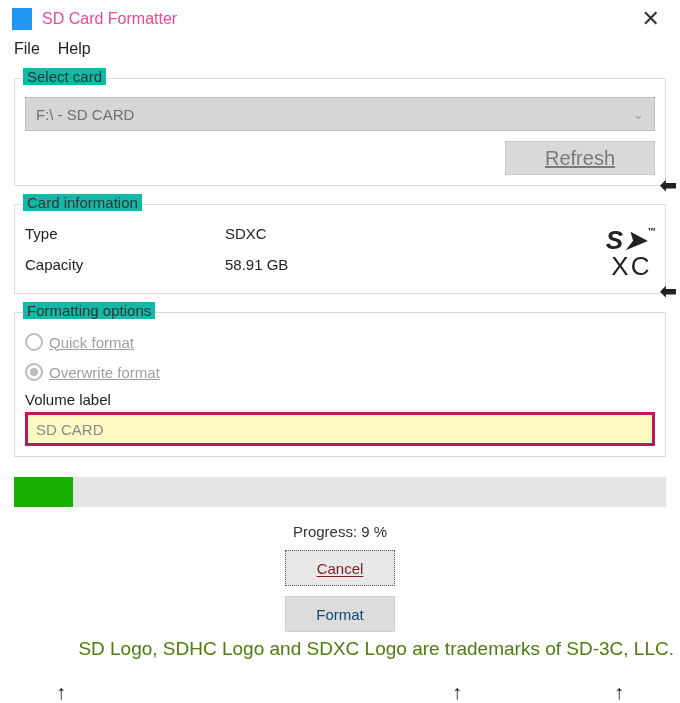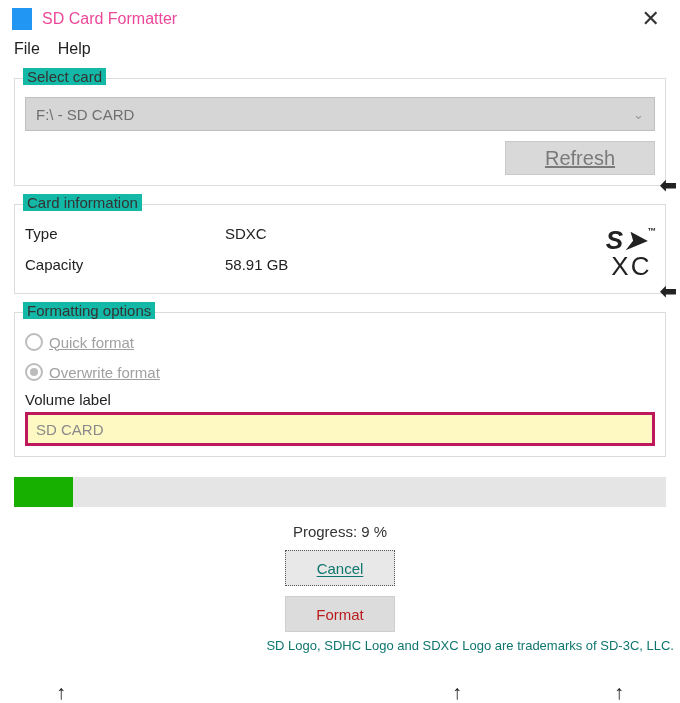--- a/index.html
+++ b/index.html
@@ -173,44 +173,44 @@
     display: flex;
     align-items: center;
     margin: 16px 14px 0 14px;
     gap: 10px;
     flex-direction: column;
   }
   .progress-text { flex: 1; font-size: 15px; color: #333; }
   .btn-cancel {
     border: 1px dotted #555;
     background: #e8e8e8;
-    color: #0f766e;
+    color: #7f1d1d;
     min-width: 110px;
     height: 36px;
     display: flex;
     align-items: center;
     justify-content: center;
     cursor: pointer;
   }
   .btn-cancel span { text-decoration: underline; text-underline-offset: 2px; }
   .btn-format {
     border: 1px solid #cfcfcf;
     background: #dcdcdc;
-    color: #b91c1c;
+    color: #0c4a6e;
     min-width: 110px;
     height: 36px;
     display: flex;
     align-items: center;
     justify-content: center;
   }
   .trademark {
     text-align: right;
     padding: 6px 6px 0 14px;
-    font-size: 13px;
-    color: #0f766e;
+    font-size: 19px;
+    color: #4d7c0f;
   }
   .arrow-right {
     position: absolute;
     font-size: 20px;
     font-weight: bold;
   }
   .arrow-up {
     position: absolute;
     font-size: 20px;
     font-weight: bold;

